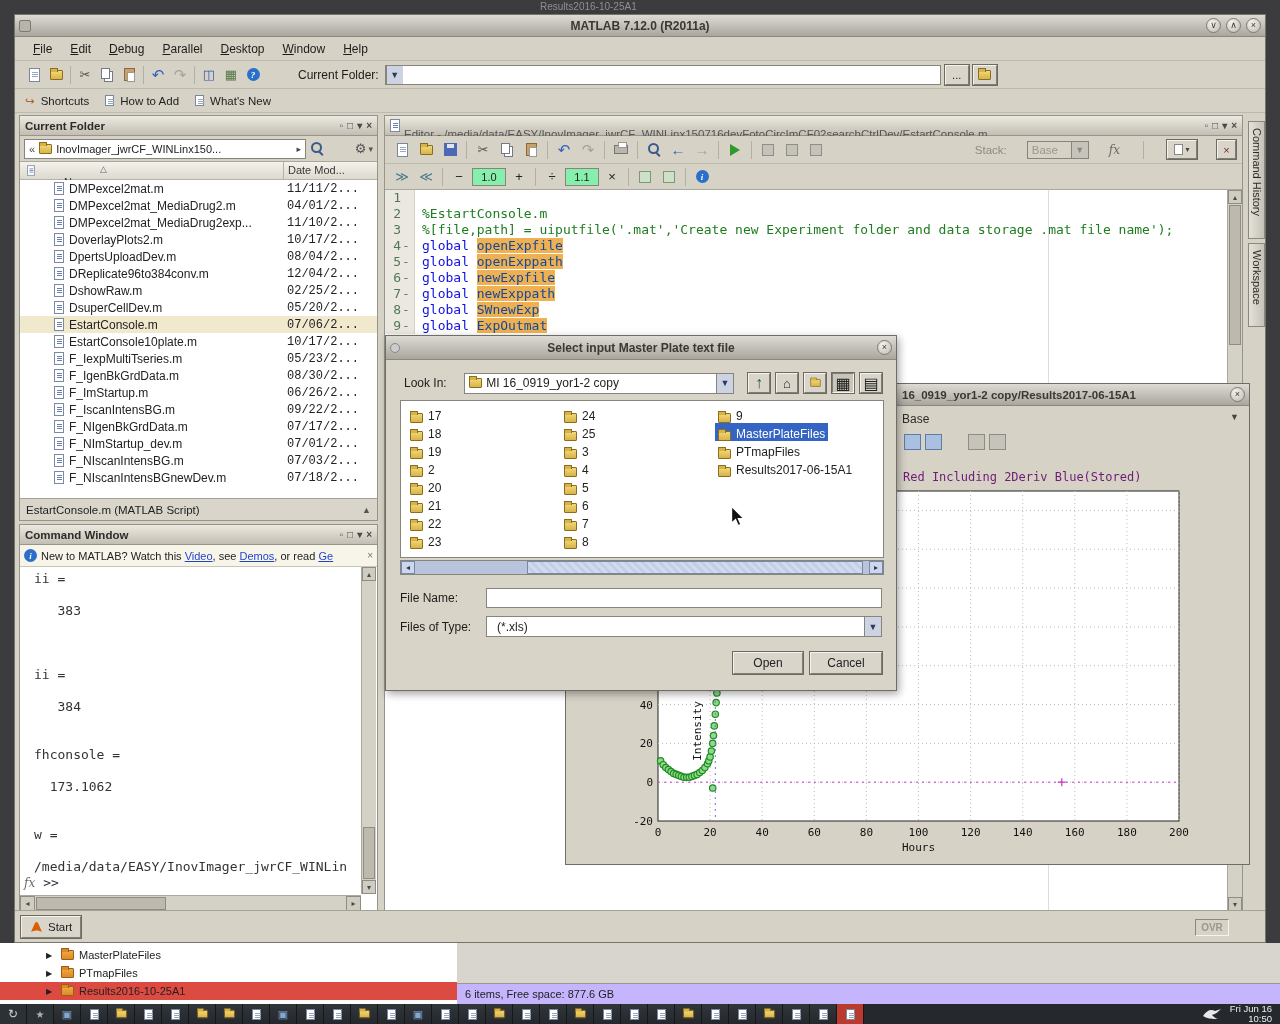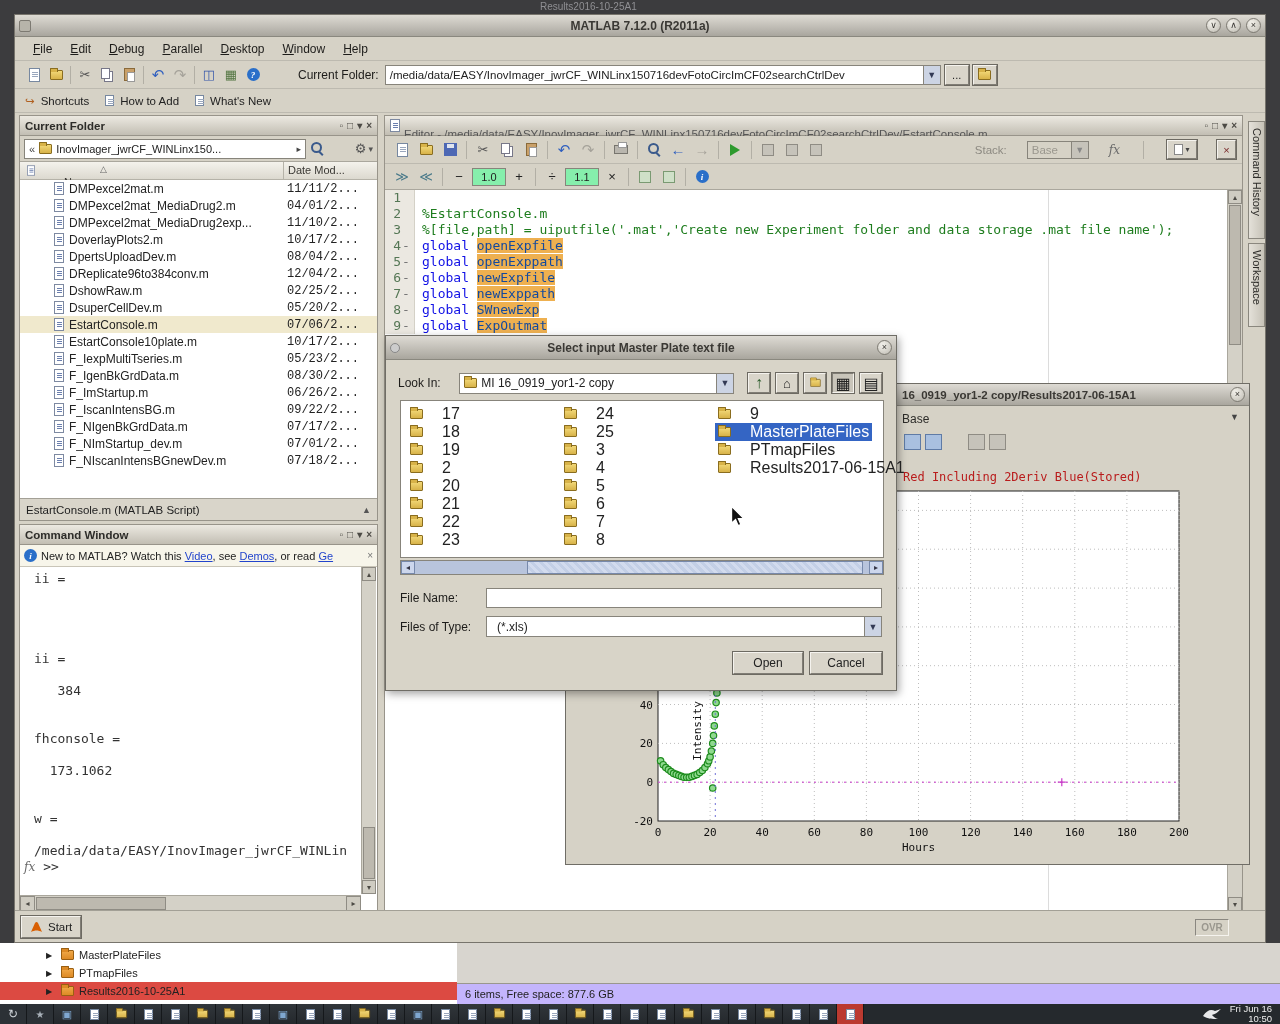--- a/index.html
+++ b/index.html
@@ -151,21 +151,21 @@
   .axlbl { font-family:"DejaVu Sans Mono",monospace; font-size:11px; fill:#111; }
 
   
   #file-dialog { position:absolute; left:385px; top:335px; width:512px; height:356px;
                  background:#d8d4c8; border:1px solid #6f6d66; box-shadow:2px 3px 8px rgba(0,0,0,0.35); }
   .dlg-label { font-size:12px; color:#1d1c1a; }
   .dlg-input { background:#fff; border:1px solid #87847b; height:20px; font-size:12px; padding:0 4px; font-family:"Liberation Sans",sans-serif;}
   .dlg-btnbox { width:22px; height:20px; }
   #dlg-list { position:absolute; left:14px; top:64px; width:484px; height:158px; background:#fff; border:1px solid #87847b; }
   .dcol { position:absolute; top:4px; width:150px; }
-  .ditem { height:18px; display:flex; align-items:center; gap:19px; font-size:16px; white-space:nowrap; padding:0 3px; width:fit-content;}
+  .ditem { height:18px; display:flex; align-items:flex-end; gap:5px; font-size:12px; white-space:nowrap; padding:0 3px; width:fit-content;}
   .ditem.dsel { background:#3465c4; color:#fff; }
   .dlg-hscroll { position:absolute; left:14px; top:224px; width:484px; height:15px; background:#b8c4dc; border:1px solid #87847b; }
   .dlg-hthumb { position:absolute; top:0; height:13px; background:repeating-linear-gradient(45deg,#d2dbee 0 3px,#c3cfe6 3px 6px);
                 border:1px solid #7789ab; }
   .dlg-sarrow { position:absolute; top:0; width:14px; height:13px; background:#ccd6ec; border:1px solid #7789ab;
                 display:flex; align-items:center; justify-content:center; font-size:8px; color:#334; }
 
   
   #fm-strip { position:absolute; left:0; top:943px; width:1280px; height:61px; }
   #fm-left { position:absolute; left:0; top:0; width:457px; height:61px; background:#fff; overflow:hidden;}
@@ -235,21 +235,20 @@
       <span class="tbi" style="color:#2f5fbf;font-size:15px;">↶</span>
       <span class="tbi" style="color:#a5a29a;font-size:15px;">↷</span>
       <span class="sep"></span>
       <span class="tbi" style="color:#3355aa;">◫</span>
       <span class="tbi" style="color:#557744;">▦</span>
       <span class="tbi">
           <span class="info-circle">?</span>
         </span>
       <span class="dlg-label" style="margin-left:34px;margin-right:6px;font-size:12px;">Current Folder:</span>
       <span class="combo" style="width:556px;">
-        <span class="cval">/media/data/EASY/InovImager_jwrCF_WINLinx150716devFotoCircImCF02searchCtrlDev</span>
         <span class="cbtn">▼</span>
       </span>
       <span class="btn3d" style="width:24px;height:20px;margin-left:4px;font-size:11px;">...</span>
       <span class="btn3d" style="width:24px;height:20px;margin-left:4px;">
         <span class="folder-icon"></span>
       </span>
     </div>
 
     <div id="shortcuts-bar">
       <span style="color:#b06020;">↪</span>
@@ -366,20 +365,25 @@
             <span class="cf-name">F_NIgenBkGrdData.m</span>
             <span class="cf-date">07/17/2...</span>
           </div>
           <div class="cf-row">
             <span class="mfile-icon"></span>
             <span class="cf-name">F_NImStartup_dev.m</span>
             <span class="cf-date">07/01/2...</span>
           </div>
           <div class="cf-row">
             <span class="mfile-icon"></span>
+            <span class="cf-name">F_NIscanIntensBG.m</span>
+            <span class="cf-date">07/03/2...</span>
+          </div>
+          <div class="cf-row">
+            <span class="mfile-icon"></span>
             <span class="cf-name">F_NIscanIntensBGnewDev.m</span>
             <span class="cf-date">07/18/2...</span>
           </div>
         </div>
       <div class="cf-status">
         <span>EstartConsole.m (MATLAB Script)</span>
         <span style="margin-left:auto;font-size:9px;color:#555;">▲</span>
       </div>
     </div>
 
@@ -396,20 +400,21 @@
       <div class="cw-banner">
         <span class="info-circle">i</span>
         <span>
           <span>New to MATLAB? Watch this </span><a>Video</a><span>, see </span><a>Demos</a><span>, or read </span><a>Ge</a>
         </span>
         <span style="margin-left:auto;color:#777;font-size:10px;">×</span>
       </div>
       <div id="cw-lines">
           <div class="cw-line">ii =</div>
           <div class="cw-line">&nbsp;</div>
+          <div class="cw-line">   383</div>
           <div class="cw-line">&nbsp;</div>
           <div class="cw-line">&nbsp;</div>
           <div class="cw-line">&nbsp;</div>
           <div class="cw-line">ii =</div>
           <div class="cw-line">&nbsp;</div>
           <div class="cw-line">   384</div>
           <div class="cw-line">&nbsp;</div>
           <div class="cw-line">&nbsp;</div>
           <div class="cw-line">fhconsole =</div>
           <div class="cw-line">&nbsp;</div>
@@ -706,33 +711,33 @@
       </span>
     </div>
     <span style="position:absolute;left:336px;top:28px;font-size:12px;color:#2d2c29;">Base</span>
     <span style="position:absolute;right:10px;top:28px;font-size:9px;color:#444;">▼</span>
     <span style="position:absolute;left:338px;top:50px;display:flex;gap:4px;">
       <span class="fig-ic blue"></span>
       <span class="fig-ic blue"></span>
       <span class="fig-ic gray" style="margin-left:22px;"></span>
       <span class="fig-ic gray"></span>
     </span>
-    <span style="position:absolute;left:337px;top:86px;font-family:'DejaVu Sans Mono',monospace;font-size:12px;color:#b91c1c;white-space:nowrap;">Red Including 2Deriv Blue(Stored)</span>
+    <span style="position:absolute;left:337px;top:86px;font-family:'DejaVu Sans Mono',monospace;font-size:12px;color:#701a75;white-space:nowrap;">Red Including 2Deriv Blue(Stored)</span>
   </div>
 
   <div id="file-dialog">
     <div class="titlebar" style="height:24px;">
       <span style="width:10px;height:10px;border-radius:50%;background:#ccc;border:1px solid #888;"></span>
       <span class="title">Select input Master Plate text file</span>
       <span class="win-controls">
         <span class="win-btn">×</span>
       </span>
     </div>
 
-    <div style="position:absolute;left:12px;top:36px;right:14px;height:22px;display:flex;align-items:center;">
+    <div style="position:absolute;left:18px;top:36px;right:14px;height:22px;display:flex;align-items:center;">
       <span class="dlg-label" style="width:62px;">Look In:</span>
       <span class="combo" style="width:278px;height:21px;">
         <span class="folder-icon" style="margin-left:4px;"></span>
         <span class="cval" style="font-size:12px;">MI 16_0919_yor1-2 copy</span>
         <span class="cbtn">▼</span>
       </span>
       <span style="margin-left:14px;display:flex;gap:6px;align-items:center;">
         <span class="btn3d dlg-btnbox" style="color:#2a5a2a;font-weight:bold;">↑</span>
         <span class="btn3d dlg-btnbox" style="font-size:13px;">⌂</span>
         <span class="btn3d dlg-btnbox">

